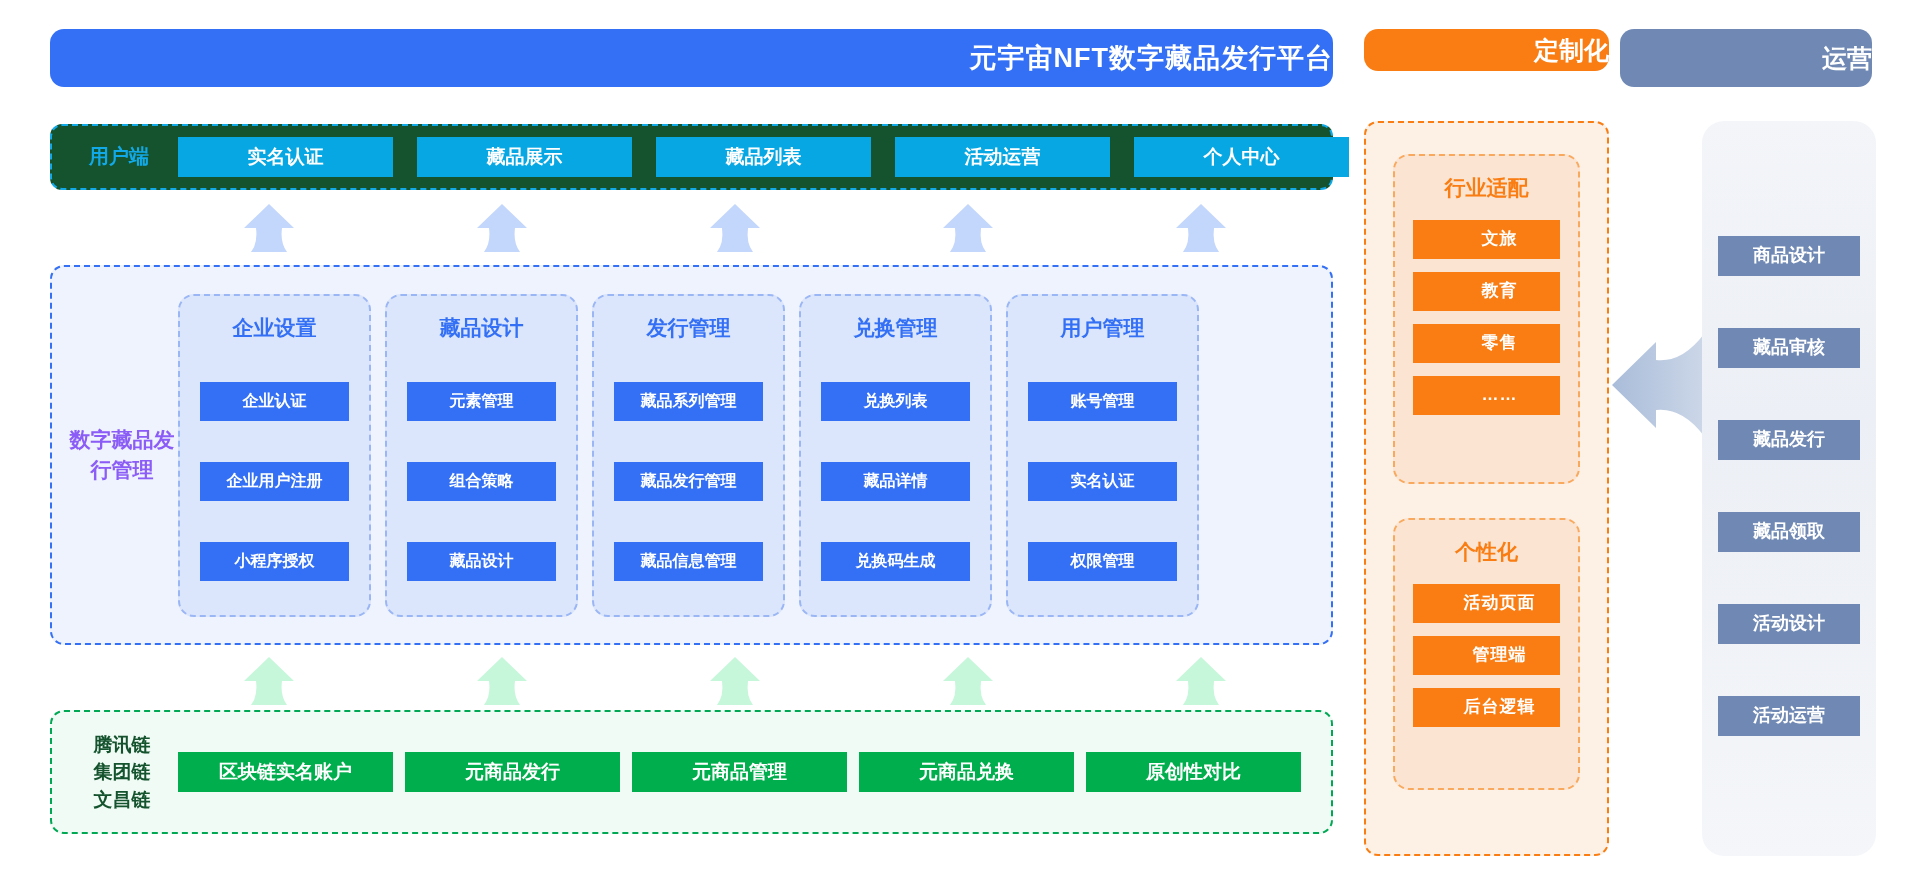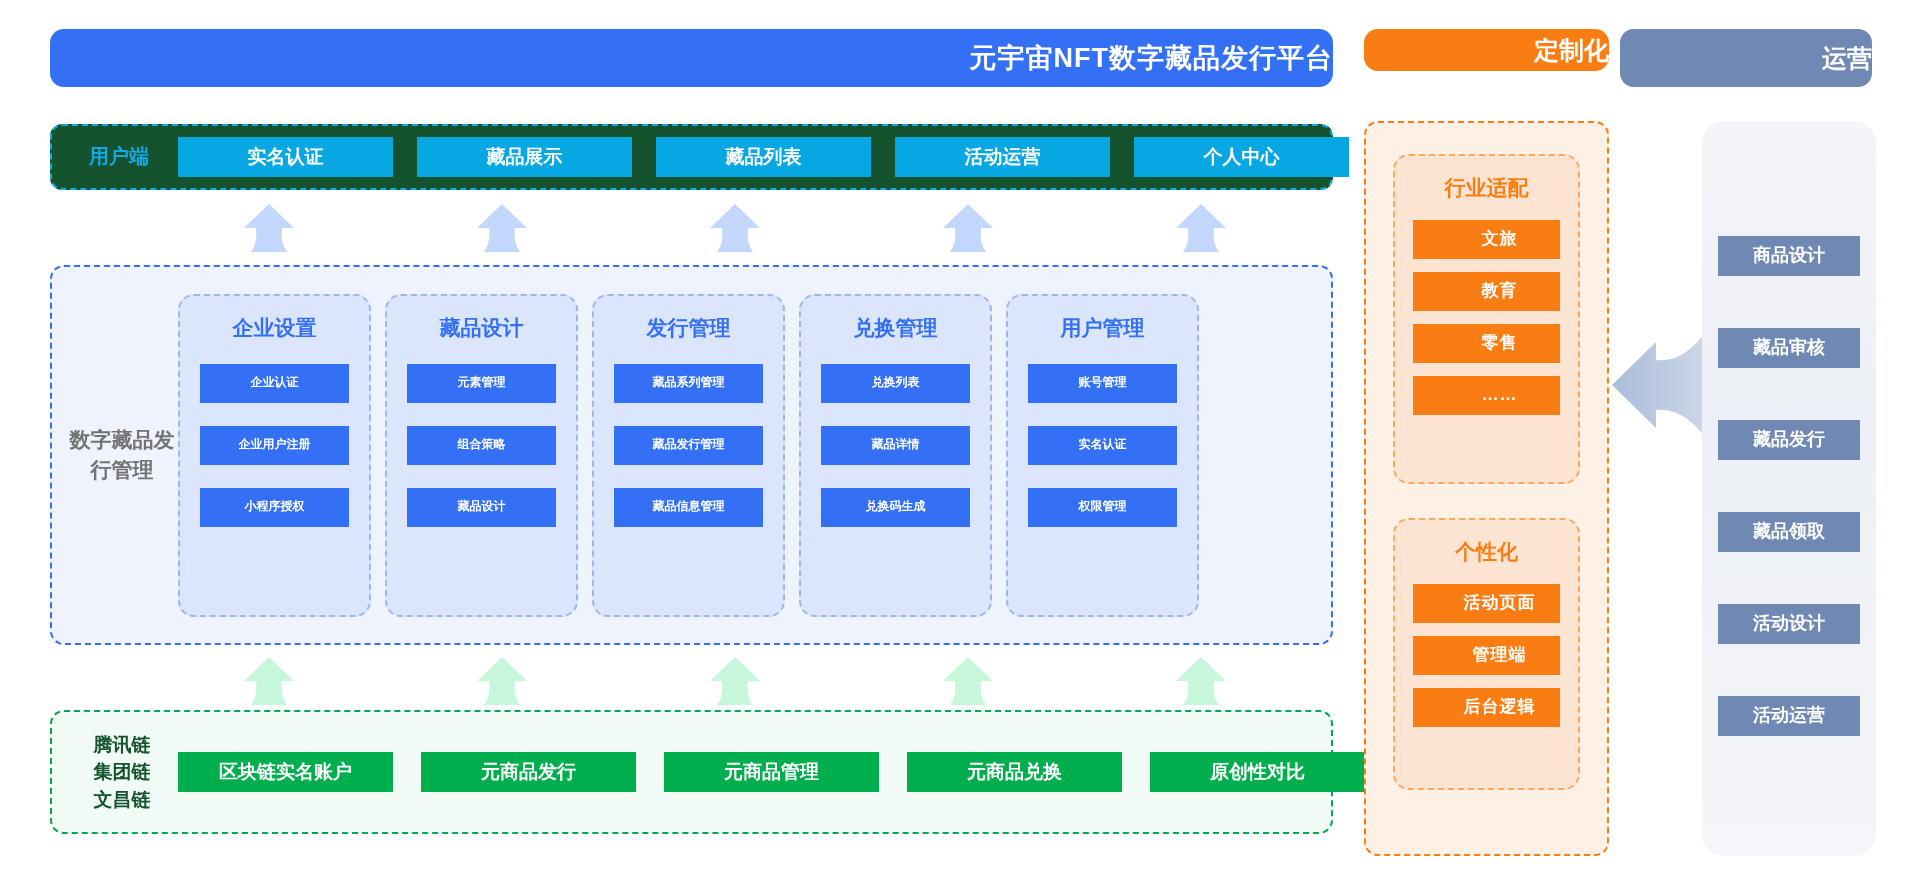--- a/index.html
+++ b/index.html
@@ -47,43 +47,43 @@
   .cyan-row { display: flex; gap: 24px; align-items: center; }
   .cyan-chip { width: 215px; height: 40px; background: #06a7e2; font-size: 19px; }
 
   
   #tier-core {
     position: absolute; left: 50px; top: 265px; width: 1283px; height: 380px;
     border: 2px dashed #3370f5; border-radius: 14px;
     background: #eef3fe;
     display: flex; align-items: center;
   }
-  #tier-core .tier-label { color: #737373; font-size: 21px; width: 112px; margin-left: 14px; line-height: 1.45; }
+  #tier-core .tier-label { color: #8b5cf6; font-size: 21px; width: 112px; margin-left: 14px; line-height: 1.45; }
   .cards { display: flex; gap: 14px; align-items: stretch; }
   .card {
     width: 193px; height: 323px;
     background: #dbe5fb;
     border: 2px dashed #9ab6f5;
     border-radius: 16px;
     display: flex; flex-direction: column; align-items: center;
     padding-top: 18px;
   }
   .card-title { color: #3370f5; font-size: 21px; font-weight: bold; margin-bottom: 22px; }
   .card-items { display: flex; flex-direction: column; gap: 23px; }
-  .blue-chip { width: 149px; height: 39px; background: #3370f5; font-size: 12px; }
+  .blue-chip { width: 149px; height: 39px; background: #3370f5; font-size: 16px; margin-top: 18px; }
 
   
   #tier-chain {
     position: absolute; left: 50px; top: 710px; width: 1283px; height: 124px;
     border: 2px dashed #00a854; border-radius: 14px;
     background: #effbf4;
     display: flex; align-items: center;
   }
   #tier-chain .tier-label { color: #14532d; font-size: 19px; width: 112px; margin-left: 14px; line-height: 1.45; }
-  .green-row { display: flex; gap: 28px; align-items: center; justify-content: center; }
+  .green-row { display: flex; gap: 12px; align-items: center; justify-content: center; }
   .green-chip { width: 215px; height: 40px; background: #00ae4d; font-size: 19px; }
 
   
   .arrow-up { position: absolute; width: 58px; height: 52px; }
   .arrow-up svg { display: block; width: 100%; height: 100%; }
 
   
   #panel-custom {
     position: absolute; left: 1364px; top: 121px; width: 245px; height: 735px;
     border: 2px dashed #f97d12; border-radius: 14px;

